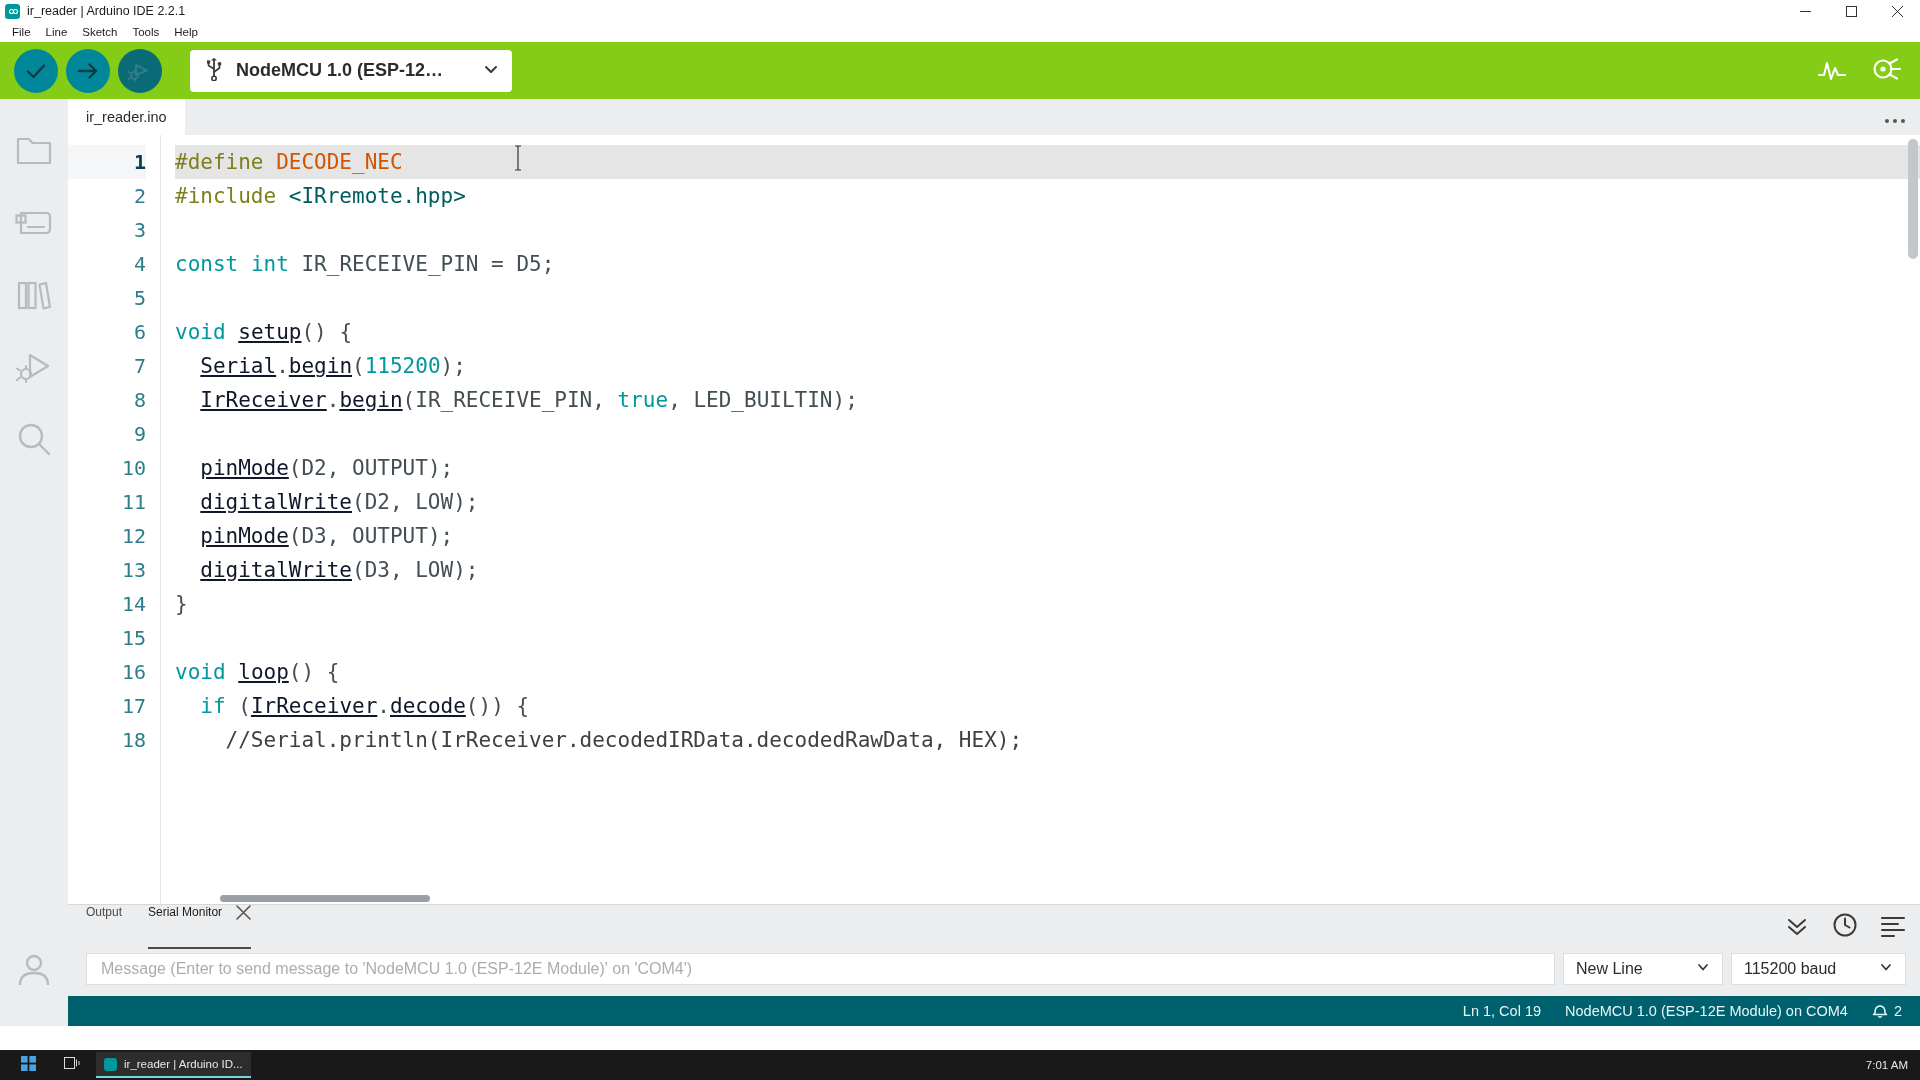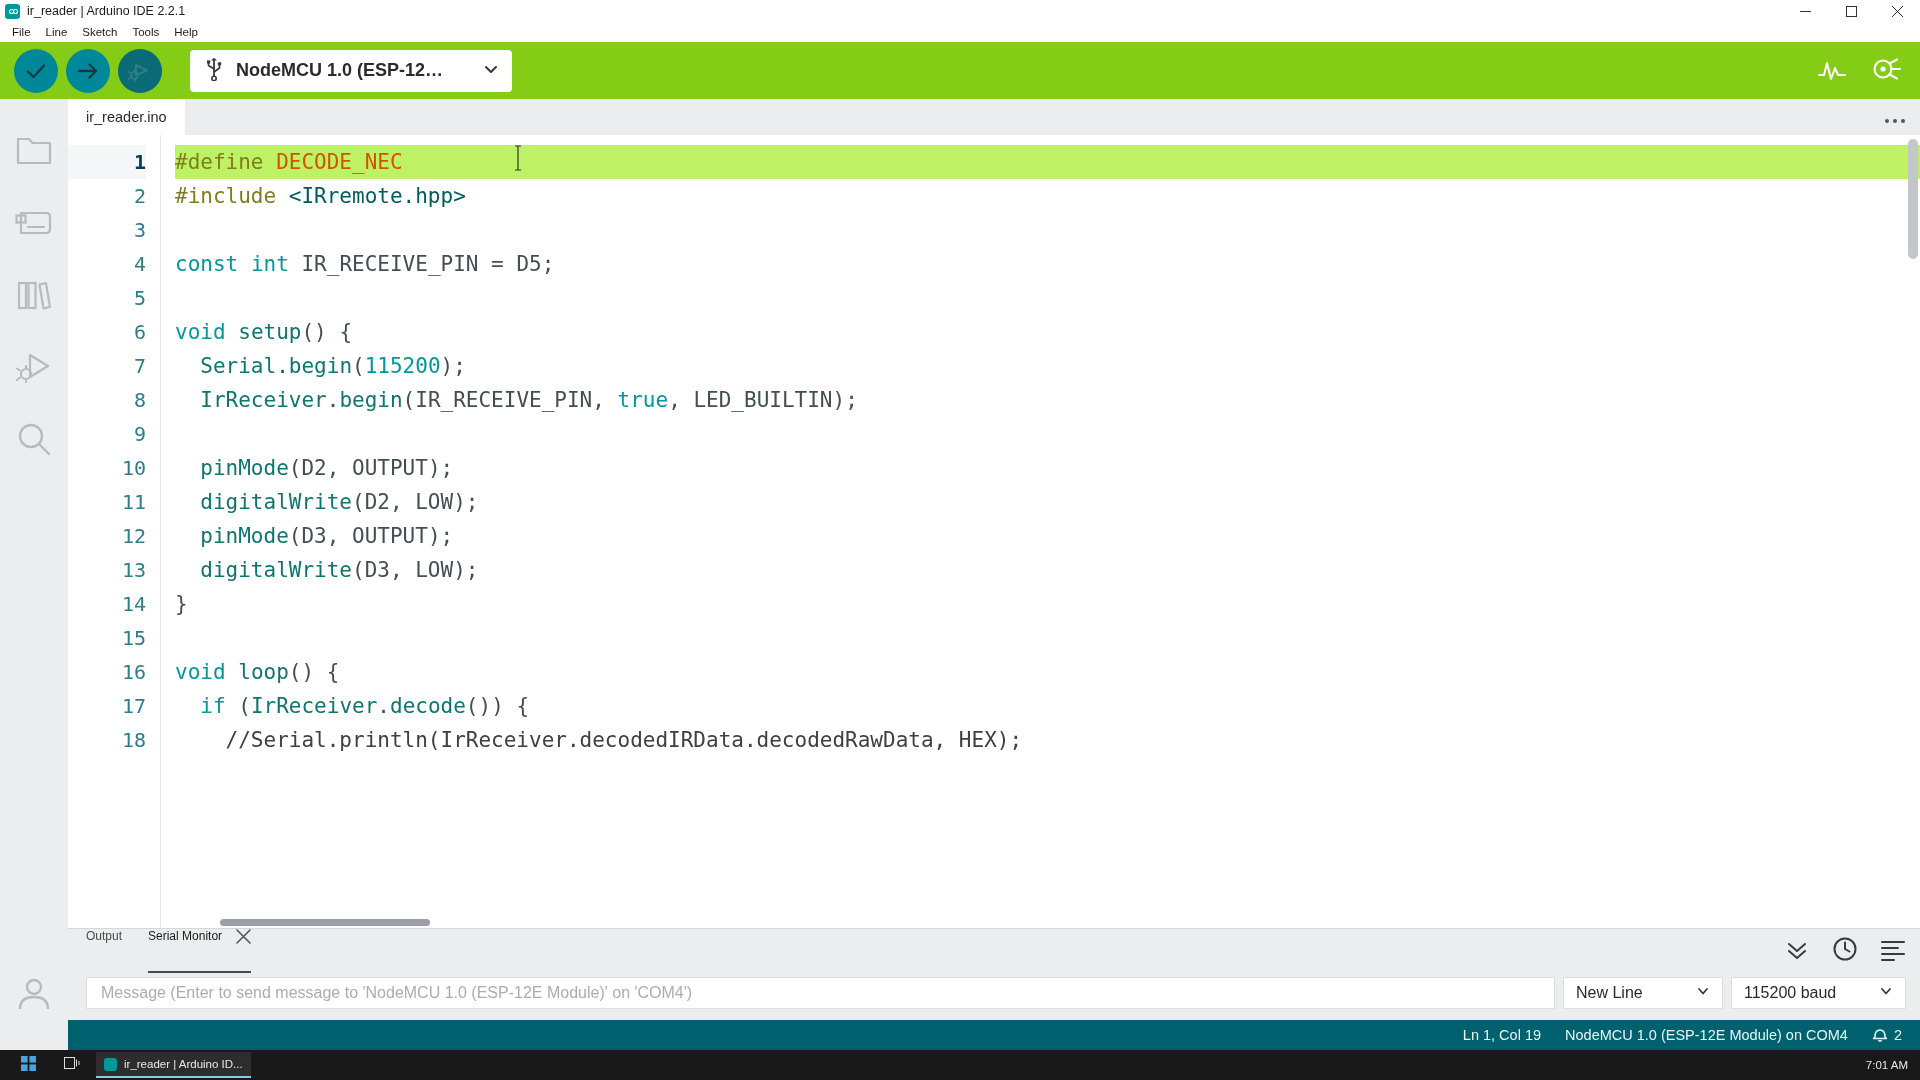--- a/index.html
+++ b/index.html
@@ -94,24 +94,24 @@
   }
   .gline { height: 34px; line-height: 34px; }
   .gline.active { color: #0b3d52; font-weight: bold; background: #f5f6f7; }
 
   .code {
     flex: 1; padding-top: 10px; padding-left: 14px; min-width: 0;
     font-family: "DejaVu Sans Mono", monospace; font-size: 21px; position: relative;
     border-left: 1px solid #e3e5e7;
   }
   .cline { height: 34px; line-height: 34px; white-space: pre; color: #434f54; }
-  .cline.active { background: #bef264; }
+  .cline.active { background: #e5e5e5; }
   .k   { color: #00979d; }            
   .pp  { color: #7e7e1c; }            
-  .id  { color: #0f766e; }            
+  .id  { color: #0f172a; text-decoration: underline; }            
   .mac { color: #d35400; }            
   .num { color: #00979d; }            
   .str { color: #005c5f; }            
   .cm  { color: #404040; text-align: center; }            
   .pl  { color: #434f54; }            
 
   .caret-i { position: absolute; left: 352px; top: 10px; height: 26px; width: 2px;
     color: #333; font-family: "DejaVu Sans Mono", monospace; font-size: 20px; }
 
   
@@ -153,21 +153,21 @@
   .statusbar {
     height: 30px; background: #00616e; display: flex; align-items: center;
     justify-content: flex-end; gap: 24px; padding-right: 18px; color: #e8f6f8;
     font-size: 14.5px; flex: 0 0 30px;
   }
   .sb-item { display: flex; align-items: center; gap: 6px; cursor: pointer; }
 
   
   .taskbar {
     height: 30px; background: #191919; display: flex; align-items: center;
-    padding: 0 8px; gap: 4px; flex: 0 0 30px; position: relative;
+    padding: 0 8px; gap: 4px; flex: 0 0 30px; position: relative; margin-top: 24px;
   }
   .tb-item { height: 26px; display: flex; align-items: center; gap: 7px; padding: 0 8px;
     cursor: pointer; }
   .tb-item.win { width: 40px; justify-content: center; }
   .tb-app { background: #2d2d2d; border-bottom: 2px solid #7ad5e0; }
   .tb-label { font-size: 11.5px; color: #e8e8e8; white-space: nowrap; }
   .tb-mini-logo { width: 13px; height: 13px; border-radius: 3px; background: #00979d; }
   .clock { position: absolute; right: 12px; font-size: 11.5px; color: #e8e8e8; }
 </style>
 </head>

